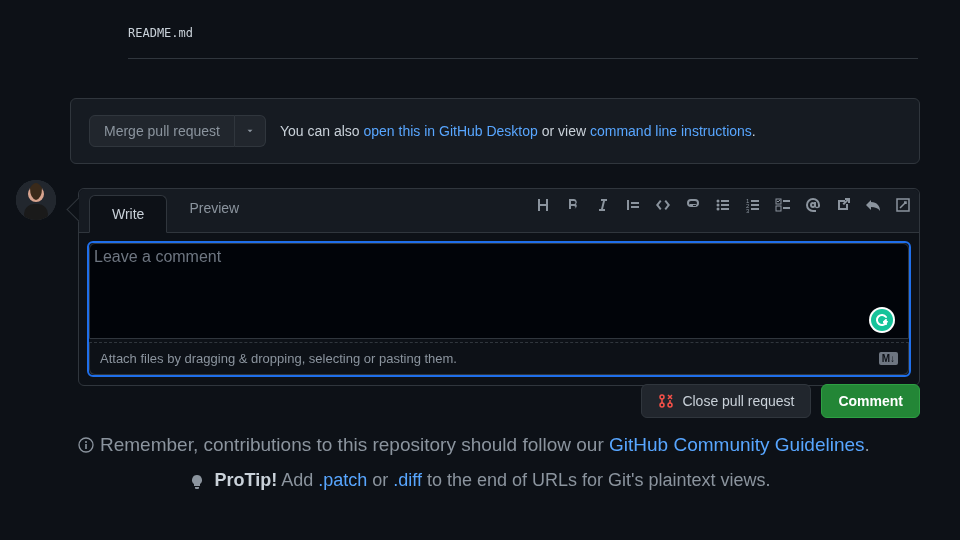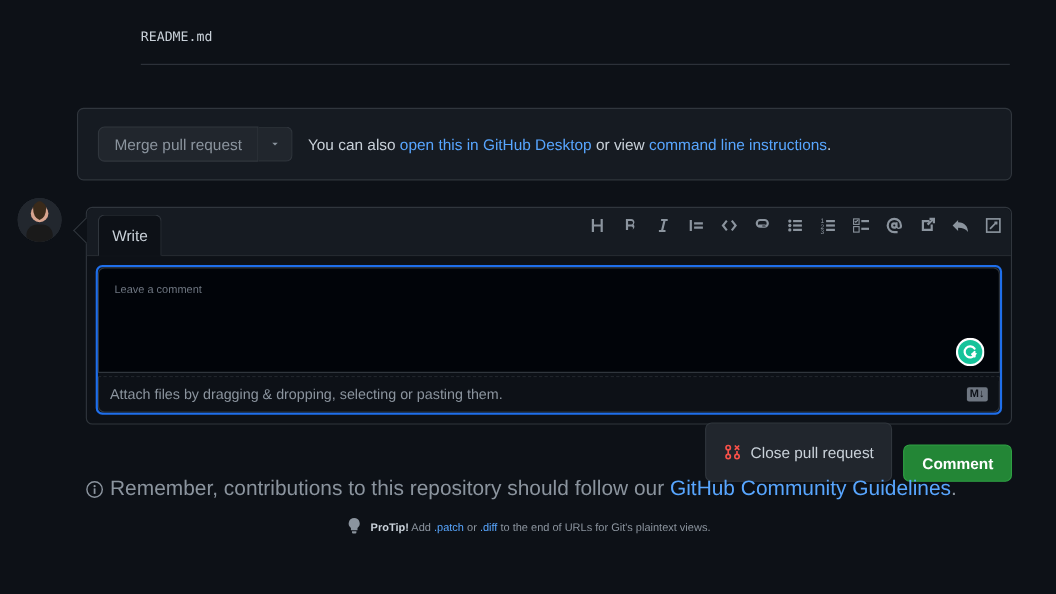--- a/index.html
+++ b/index.html
@@ -18,42 +18,42 @@
   .merge-text { color:#c9d1d9; }
   .link { color:#58a6ff; text-decoration:none; }
 
   .avatar { position:absolute; left:16px; top:180px; width:40px; height:40px; border-radius:50%; background:#30363d; overflow:hidden; }
   .avatar svg { width:40px; height:40px; }
 
   .comment-box { position:absolute; left:78px; right:40px; top:188px; background:#0d1117; border:1px solid #30363d; border-radius:6px; }
   .comment-box::before { content:""; position:absolute; left:-9px; top:12px; width:16px; height:16px; background:#0d1117; border-left:1px solid #30363d; border-bottom:1px solid #30363d; transform:rotate(45deg); }
   .tab-bar { display:flex; align-items:center; height:44px; padding:0 10px; border-bottom:1px solid #30363d; position:relative; background:#161b22; border-radius:6px 6px 0 0;}
   .tabs { display:flex; gap:0; }
-  .tab { padding:10px 12px; color:#8b949e; font-size:14px; cursor:pointer;text-align:center; }
+  .tab { padding:10px 22px; color:#8b949e; font-size:14px; cursor:pointer;text-align:center; }
   .tab.active { color:#c9d1d9; background:#0d1117; border:1px solid #30363d; border-bottom:1px solid #0d1117; border-radius:6px 6px 0 0; margin-bottom:-1px; margin-top:5px;}
   .toolbar { position:absolute; right:8px; top:8px; display:flex; gap:14px; align-items:center; }
   .toolbar .ico { width:16px; height:16px; fill:#8b949e; cursor:pointer; }
   .comment-body { padding:8px; }
   .textarea-wrap { border:2px solid #1f6feb; border-radius:6px; background:#0d1117; position:relative; }
-  .textarea { width:100%; height:96px; background:#010409; border:1px solid #30363d; border-radius:6px 6px 0 0; color:#c9d1d9; padding:14px; font-size:10px; font-family:inherit; resize:none; outline:none; }
+  .textarea { width:100%; height:96px; background:#010409; border:1px solid #30363d; border-radius:6px 6px 0 0; color:#c9d1d9; padding:4px; font-size:16px; font-family:inherit; resize:none; outline:none; }
   .textarea::placeholder{ color:#6e7681; }
   .grammarly { position:absolute; right:14px; top:64px; }
   .attach-bar { border:1px solid #30363d; border-top:1px dashed #30363d; border-radius:0 0 6px 6px; background:#0d1117; padding:8px 10px; display:flex; align-items:center; justify-content:space-between; }
   .attach-text { color:#8b949e; font-size:13px; }
   .md-badge { background:#6e7681; color:#0d1117; font-size:10px; font-weight:bold; padding:1px 3px; border-radius:2px; }
 
   .actions { position:absolute; left:78px; right:40px; top:384px; display:flex; justify-content:flex-end; gap:10px; }
   .btn { display:inline-flex; align-items:center; gap:8px; padding:8px 16px; border-radius:6px; border:1px solid #30363d; font-size:14px; font-weight:500; cursor:pointer; }
   .btn-close { background:#21262d; color:#c9d1d9;justify-content:space-between; }
   .btn-close svg { fill:#f85149; }
-  .btn-primary { background:#238636; border-color:#2ea043; color:#fff; font-weight:600;margin-top:20px; }
+  .btn-primary { background:#238636; border-color:#2ea043; color:#fff; font-weight:600; }
 
   .guidelines { position:absolute; left:78px; right:40px; top:434px; display:flex; align-items:center; gap:6px; color:#8b949e; font-size:19px; }
   .guidelines svg { fill:#8b949e; width:16px; height:16px; flex-shrink:0;}
-  .protip { position:absolute; left:0; right:0; top:470px; text-align:center; color:#8b949e; font-size:10px; }
+  .protip { position:absolute; left:0; right:0; top:470px; text-align:center; color:#8b949e; font-size:18px; }
   .protip svg{ fill:#8b949e; width:16px; height:16px; vertical-align:text-bottom; margin-right:4px;}
   .protip b{ color:#c9d1d9; }
 </style>
 </head>
 <body>
 
 <div class="file-region">
   <span class="file-name">README.md</span>
   <hr class="file-hr">
 </div>
@@ -78,20 +78,21 @@
       <circle cx="20" cy="14" r="8" fill="#d8a48f"></circle>
       <path d="M14 8 Q20 -2 26 8 Q26 18 20 20 Q14 18 14 8 Z" fill="#3a2a1a"></path>
       <rect x="8" y="24" width="24" height="20" rx="10" fill="#1a1a1a"></rect>
     </svg>
 </div>
 
 <div class="comment-box">
   <div class="tab-bar">
     <div class="tabs">
       <div class="tab active">Write</div>
+      <div class="tab">Preview</div>
     </div>
     <div class="toolbar">
       <svg class="ico" viewBox="0 0 16 16">
           <path d="M3 2v12h2V9h6v5h2V2h-2v5H5V2z"></path>
         </svg>
       <svg class="ico" viewBox="0 0 16 16">
           <path d="M4 2h5a3 3 0 012 5 3 3 0 01-2 5H4zm2 2v3h3a1.5 1.5 0 000-3zm0 5v3h3a1.5 1.5 0 000-3z"></path>
         </svg>
       <svg class="ico" viewBox="0 0 16 16">
           <path d="M6 2h6v2h-2l-2 8h2v2H4v-2h2l2-8H6z"></path>

